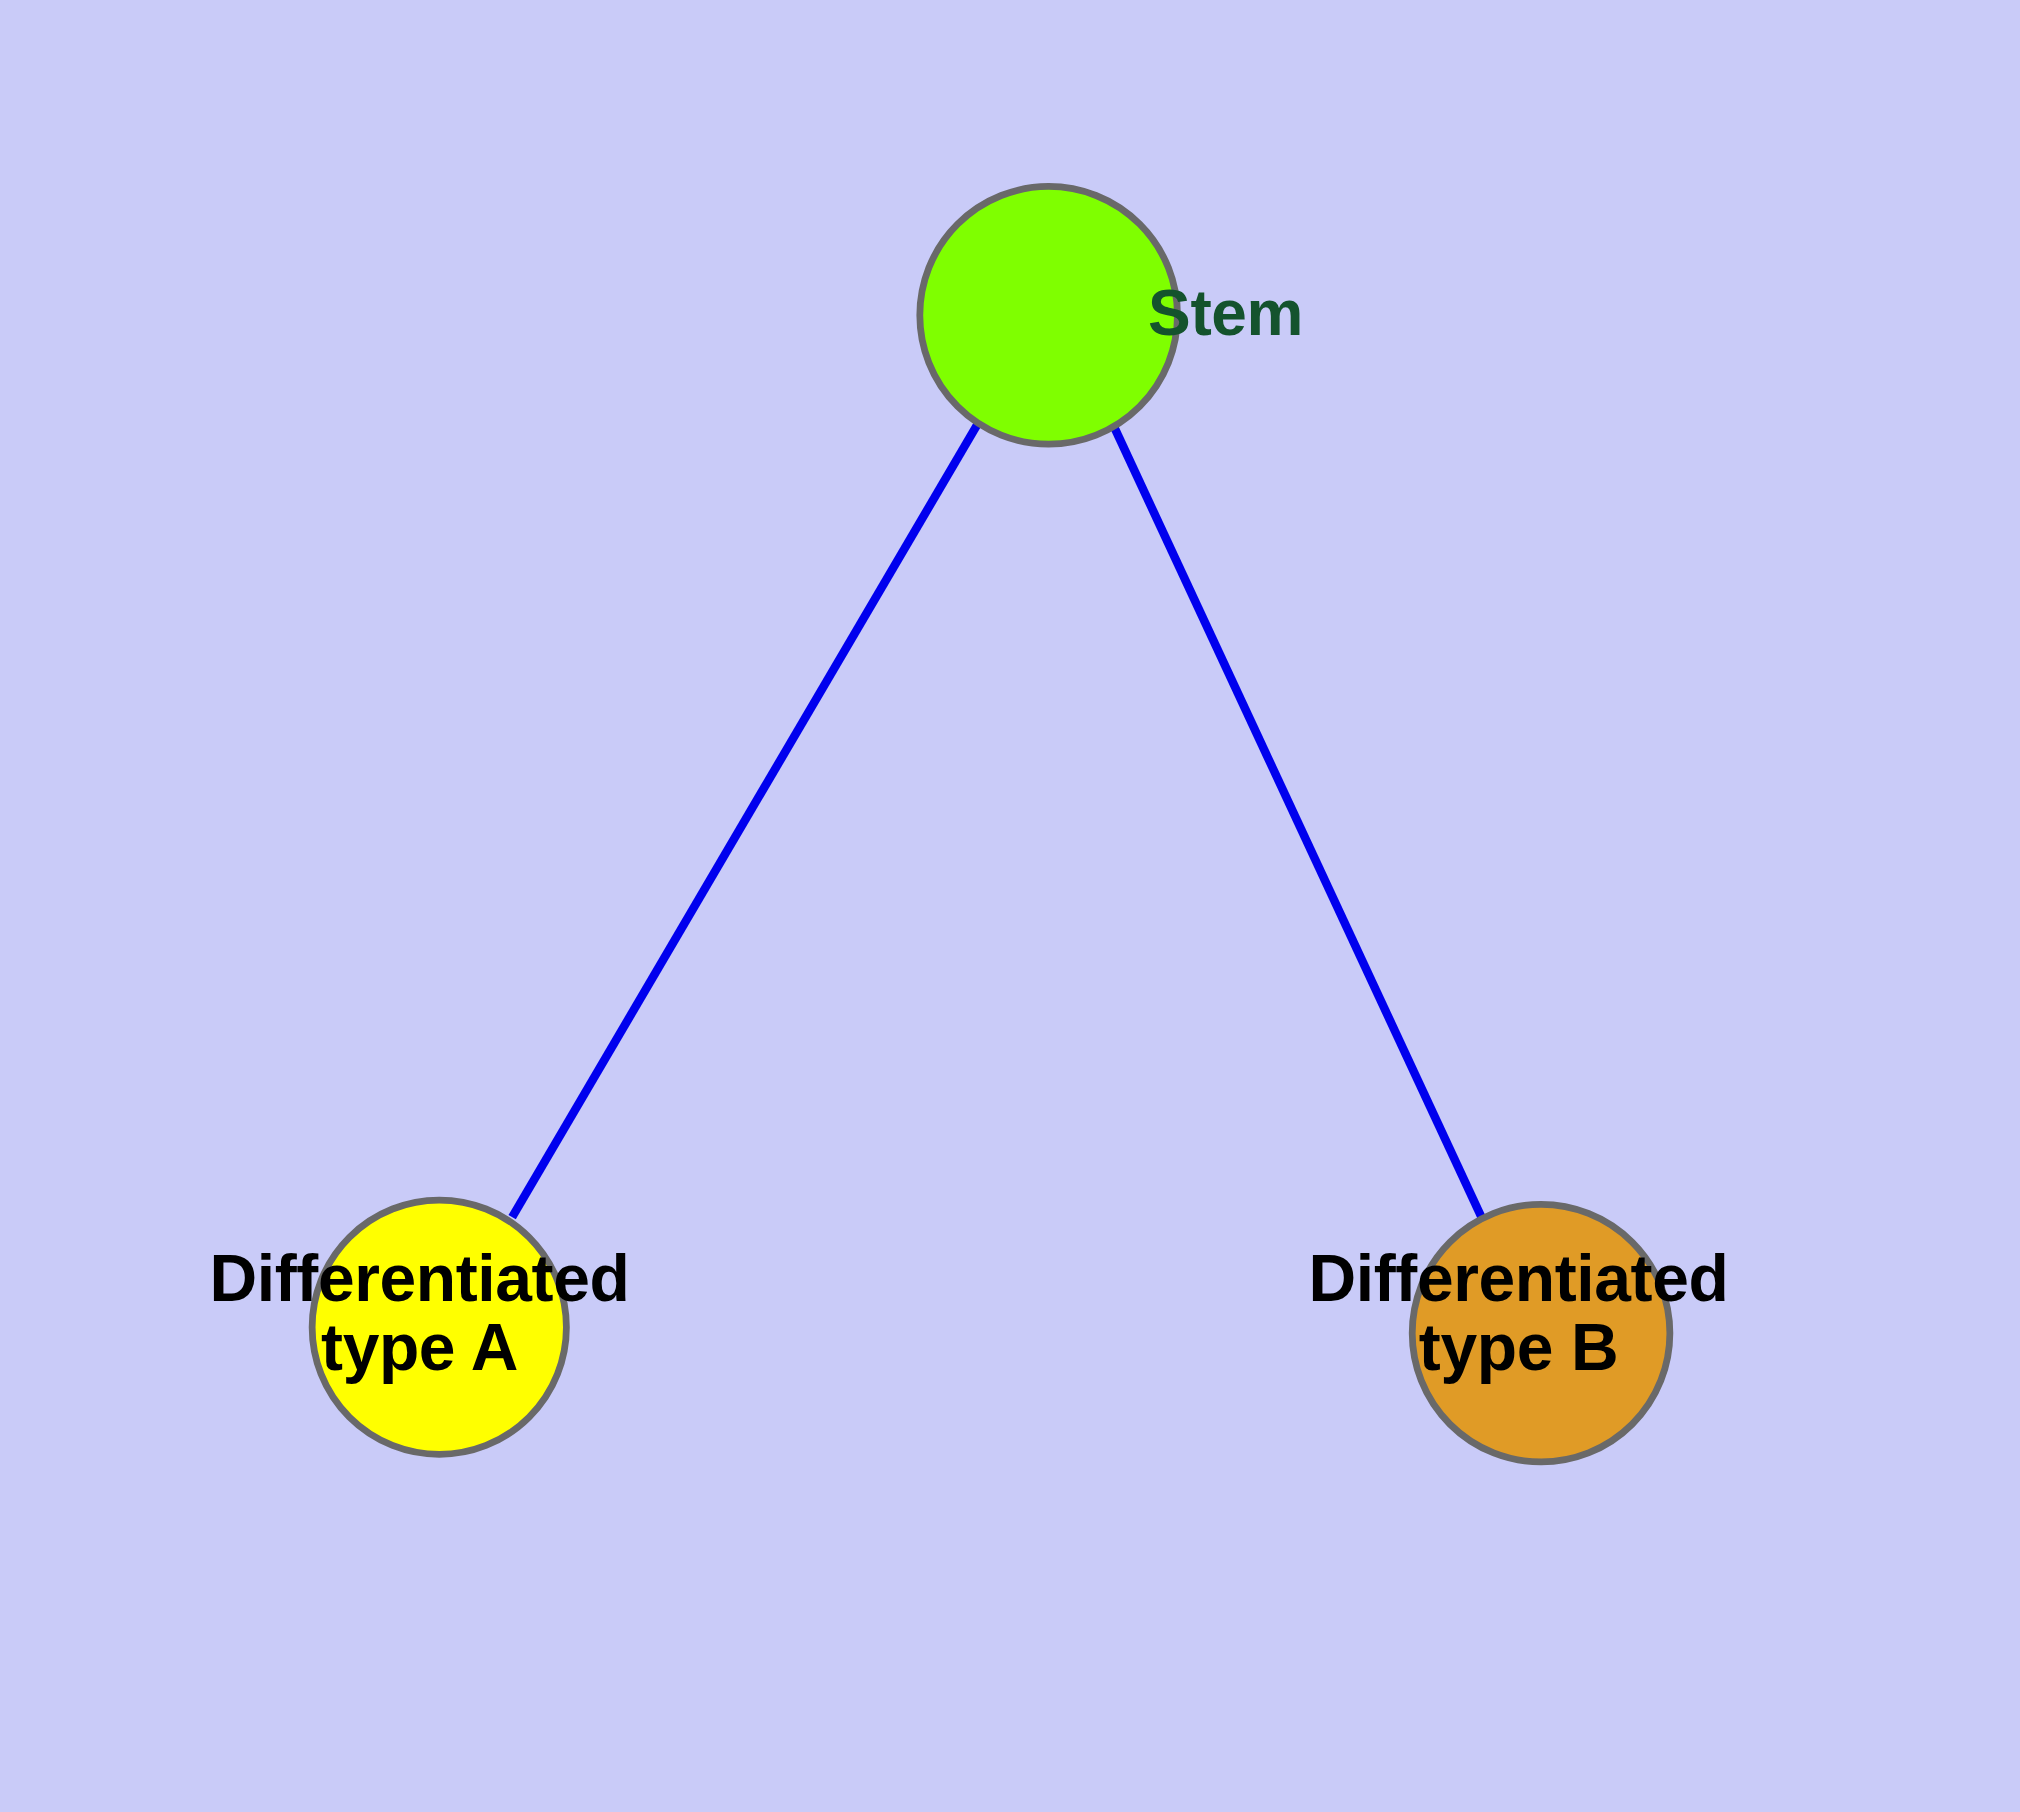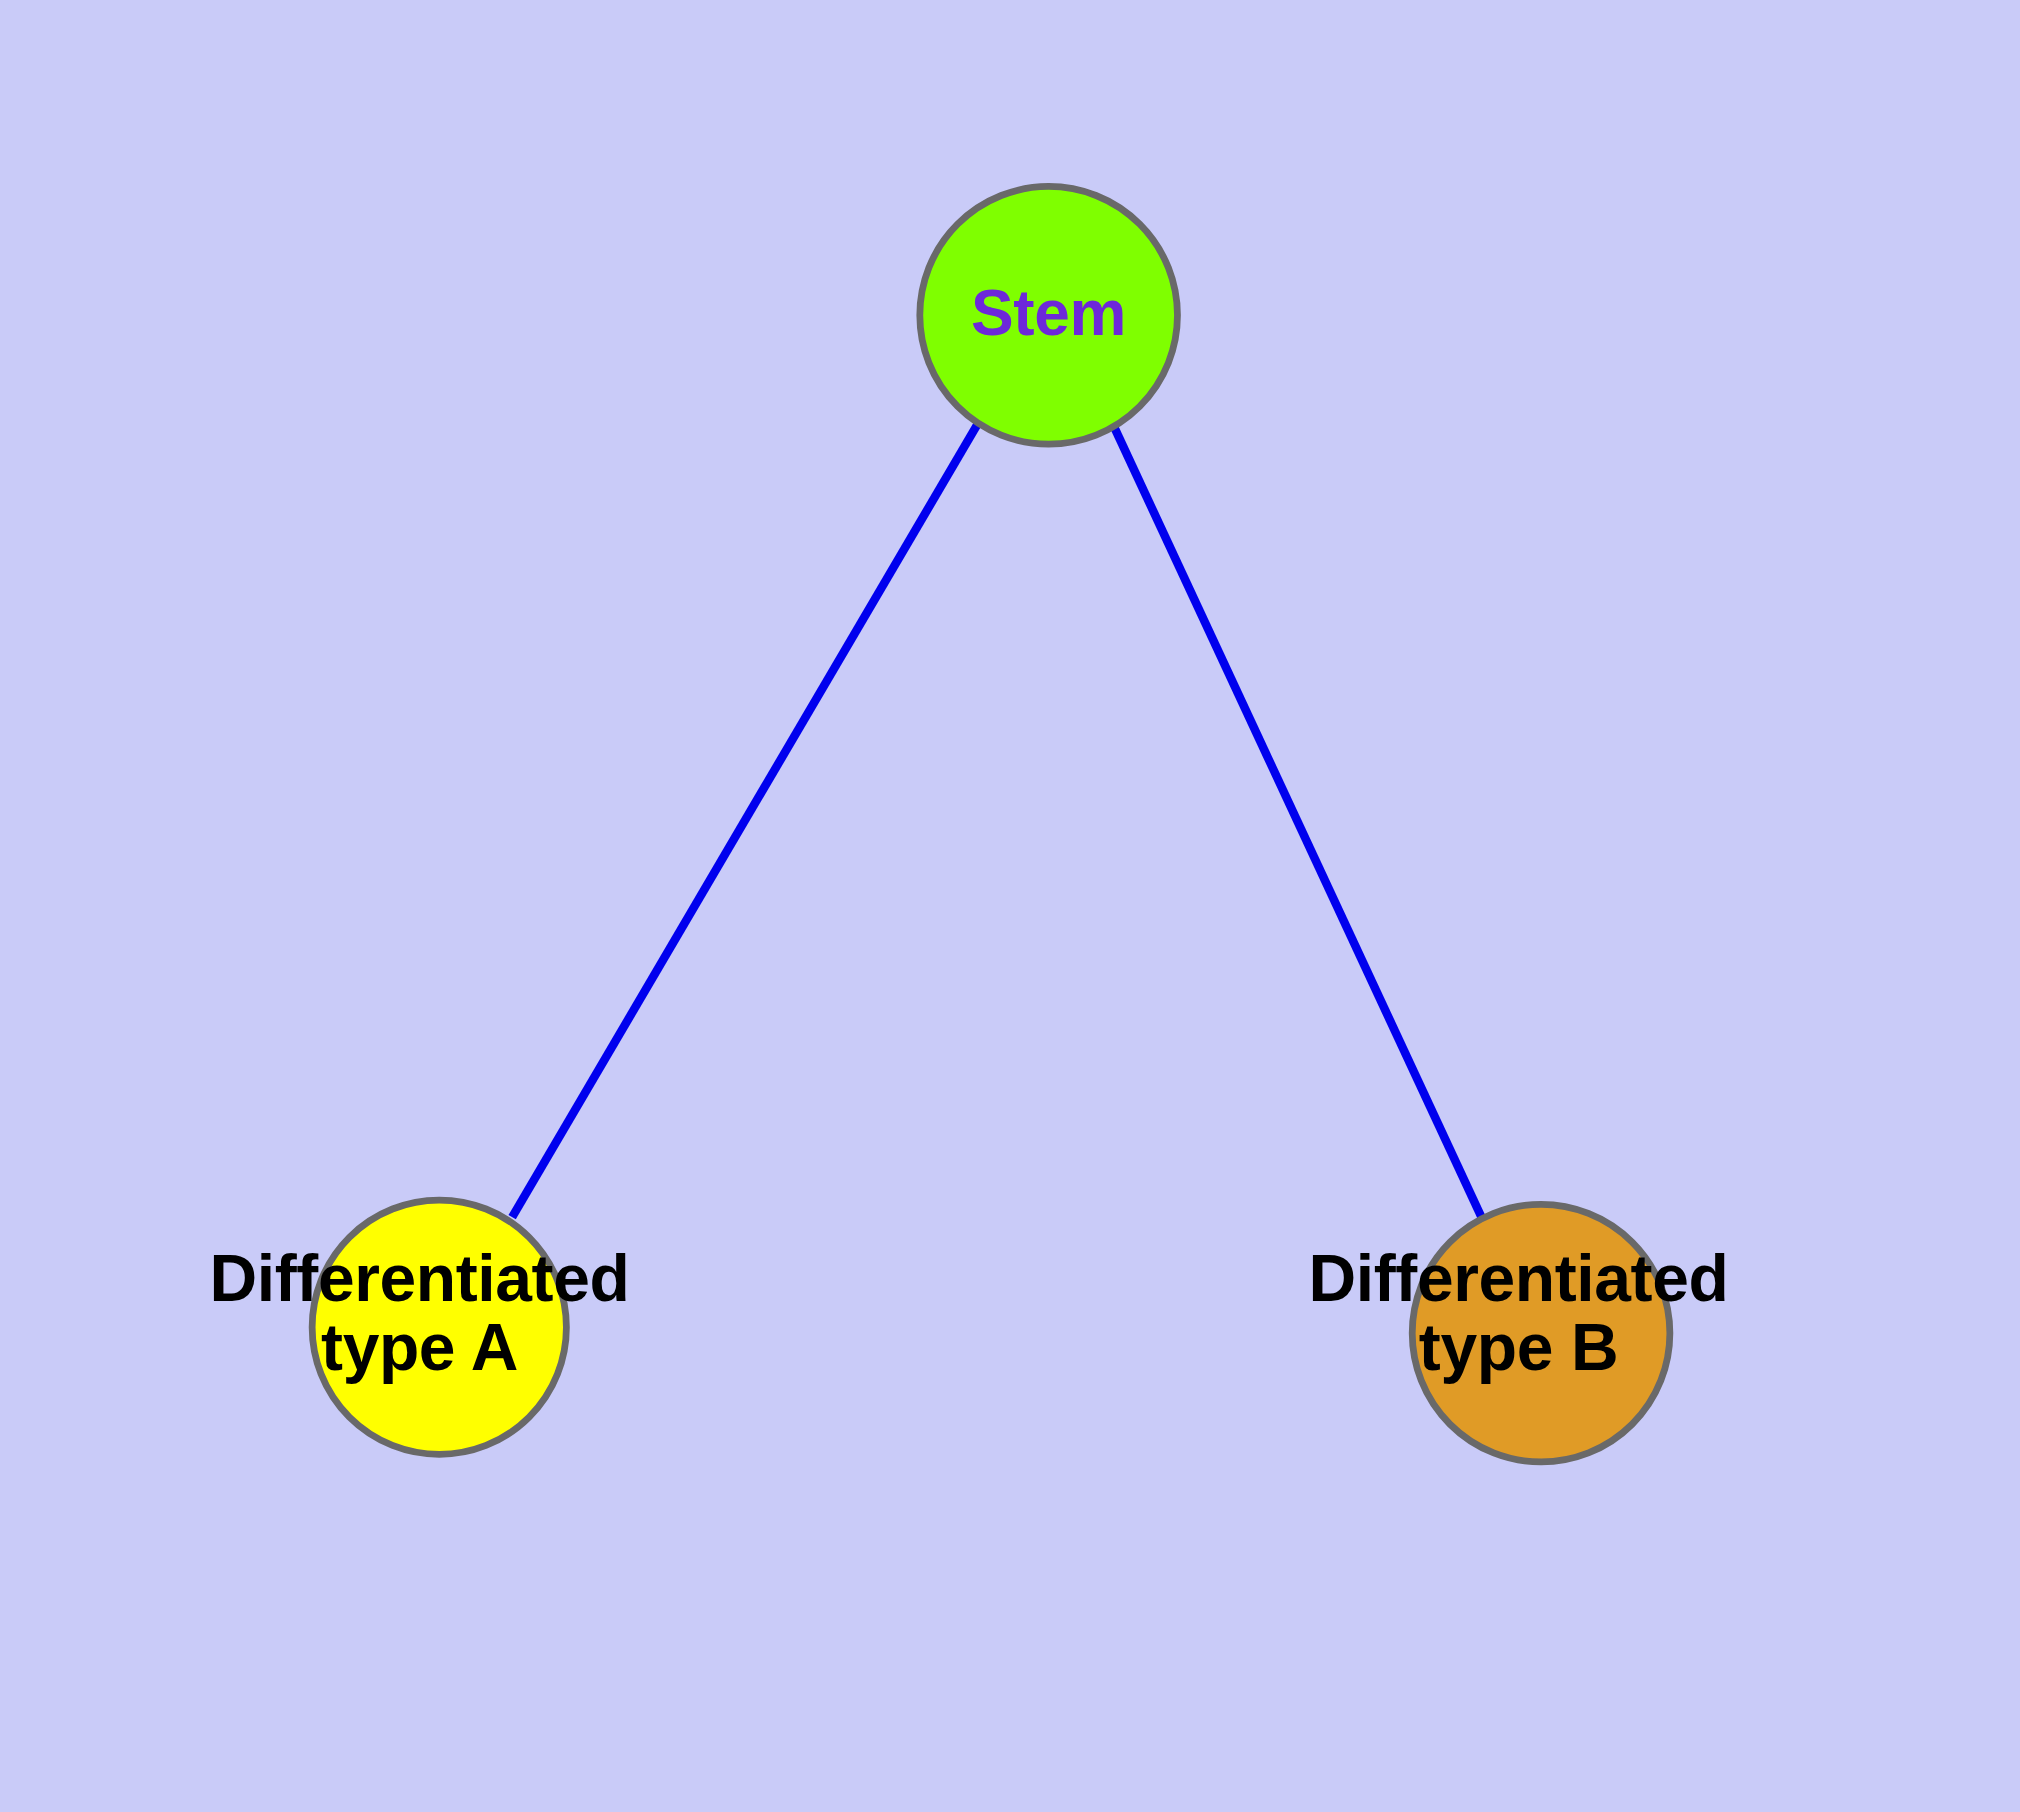--- a/index.html
+++ b/index.html
@@ -65,21 +65,21 @@
       <line x1="1313" y1="501" x2="1749" y2="1439" stroke="#0000ee" stroke-width="10" stroke-linecap="butt"></line>
     </g>
 
     <g>
       <circle cx="1237" cy="372" r="152" fill="#7fff00" stroke="#696969" stroke-width="8"></circle>
       <circle cx="518" cy="1566" r="150" fill="#ffff00" stroke="#696969" stroke-width="8"></circle>
       <circle cx="1818" cy="1573" r="152" fill="#e09b26" stroke="#696969" stroke-width="8"></circle>
     </g>
   </svg>
 
-  <div class="node-label" id="label-stem" style="color: #6d28d9;">Stem</div>
+  <div class="node-label" id="label-stem" style="color: #14532d; text-align: right;">Stem</div>
 
   <div class="node-label" id="label-diff-a" style="color: rgb(0, 0, 0);">Differentiated
 type A</div>
 
   <div class="node-label" id="label-diff-b" style="color: rgb(0, 0, 0);">Differentiated
 type B</div>
 
 </div>
 
 

